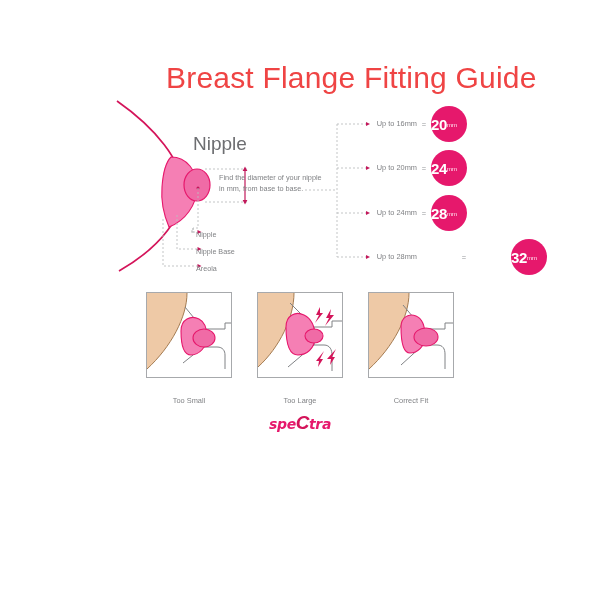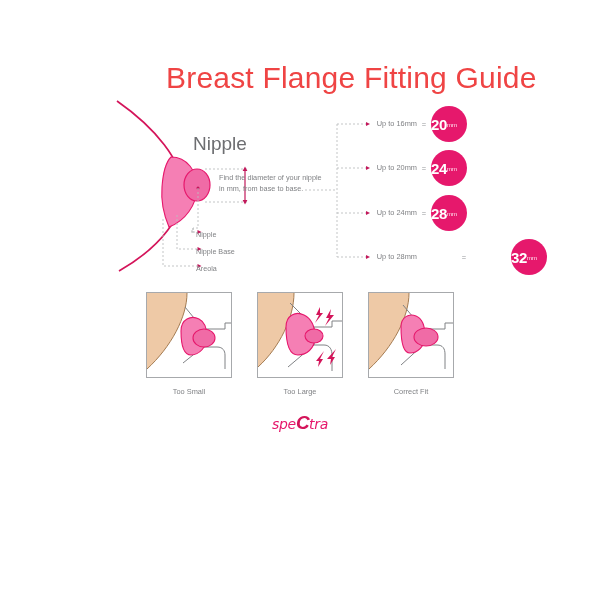--- a/index.html
+++ b/index.html
@@ -125,40 +125,40 @@
   .panel { width: 86px; }
   .panel-frame {
     width: 86px;
     height: 86px;
     border: 1px solid #a7a9ac;
     box-sizing: border-box;
     overflow: hidden;
     background: #ffffff;
   }
   .panel-caption {
-    margin-top: 9px;
+    margin-top: 18px;
     text-align: center;
     font-size: 7.4px;
     color: #808285;
     white-space: nowrap;
   }
 
   
   .logo {
     position: absolute;
     left: 0;
     top: 412px;
     width: 600px;
     text-align: center;
     white-space: nowrap;
   }
   .logo .lg {
     font-family: "DejaVu Sans", sans-serif;
     font-size: 14px;
-    font-weight: 400;
+    font-weight: 700;
     font-style: italic;
     color: #e6186c;
     letter-spacing: -0.3px;
   }
   .logo .lg-c {
     font-size: 19px;
     font-weight: 700;
     font-style: italic;
     color: #d4145a;
     letter-spacing: -0.6px;

